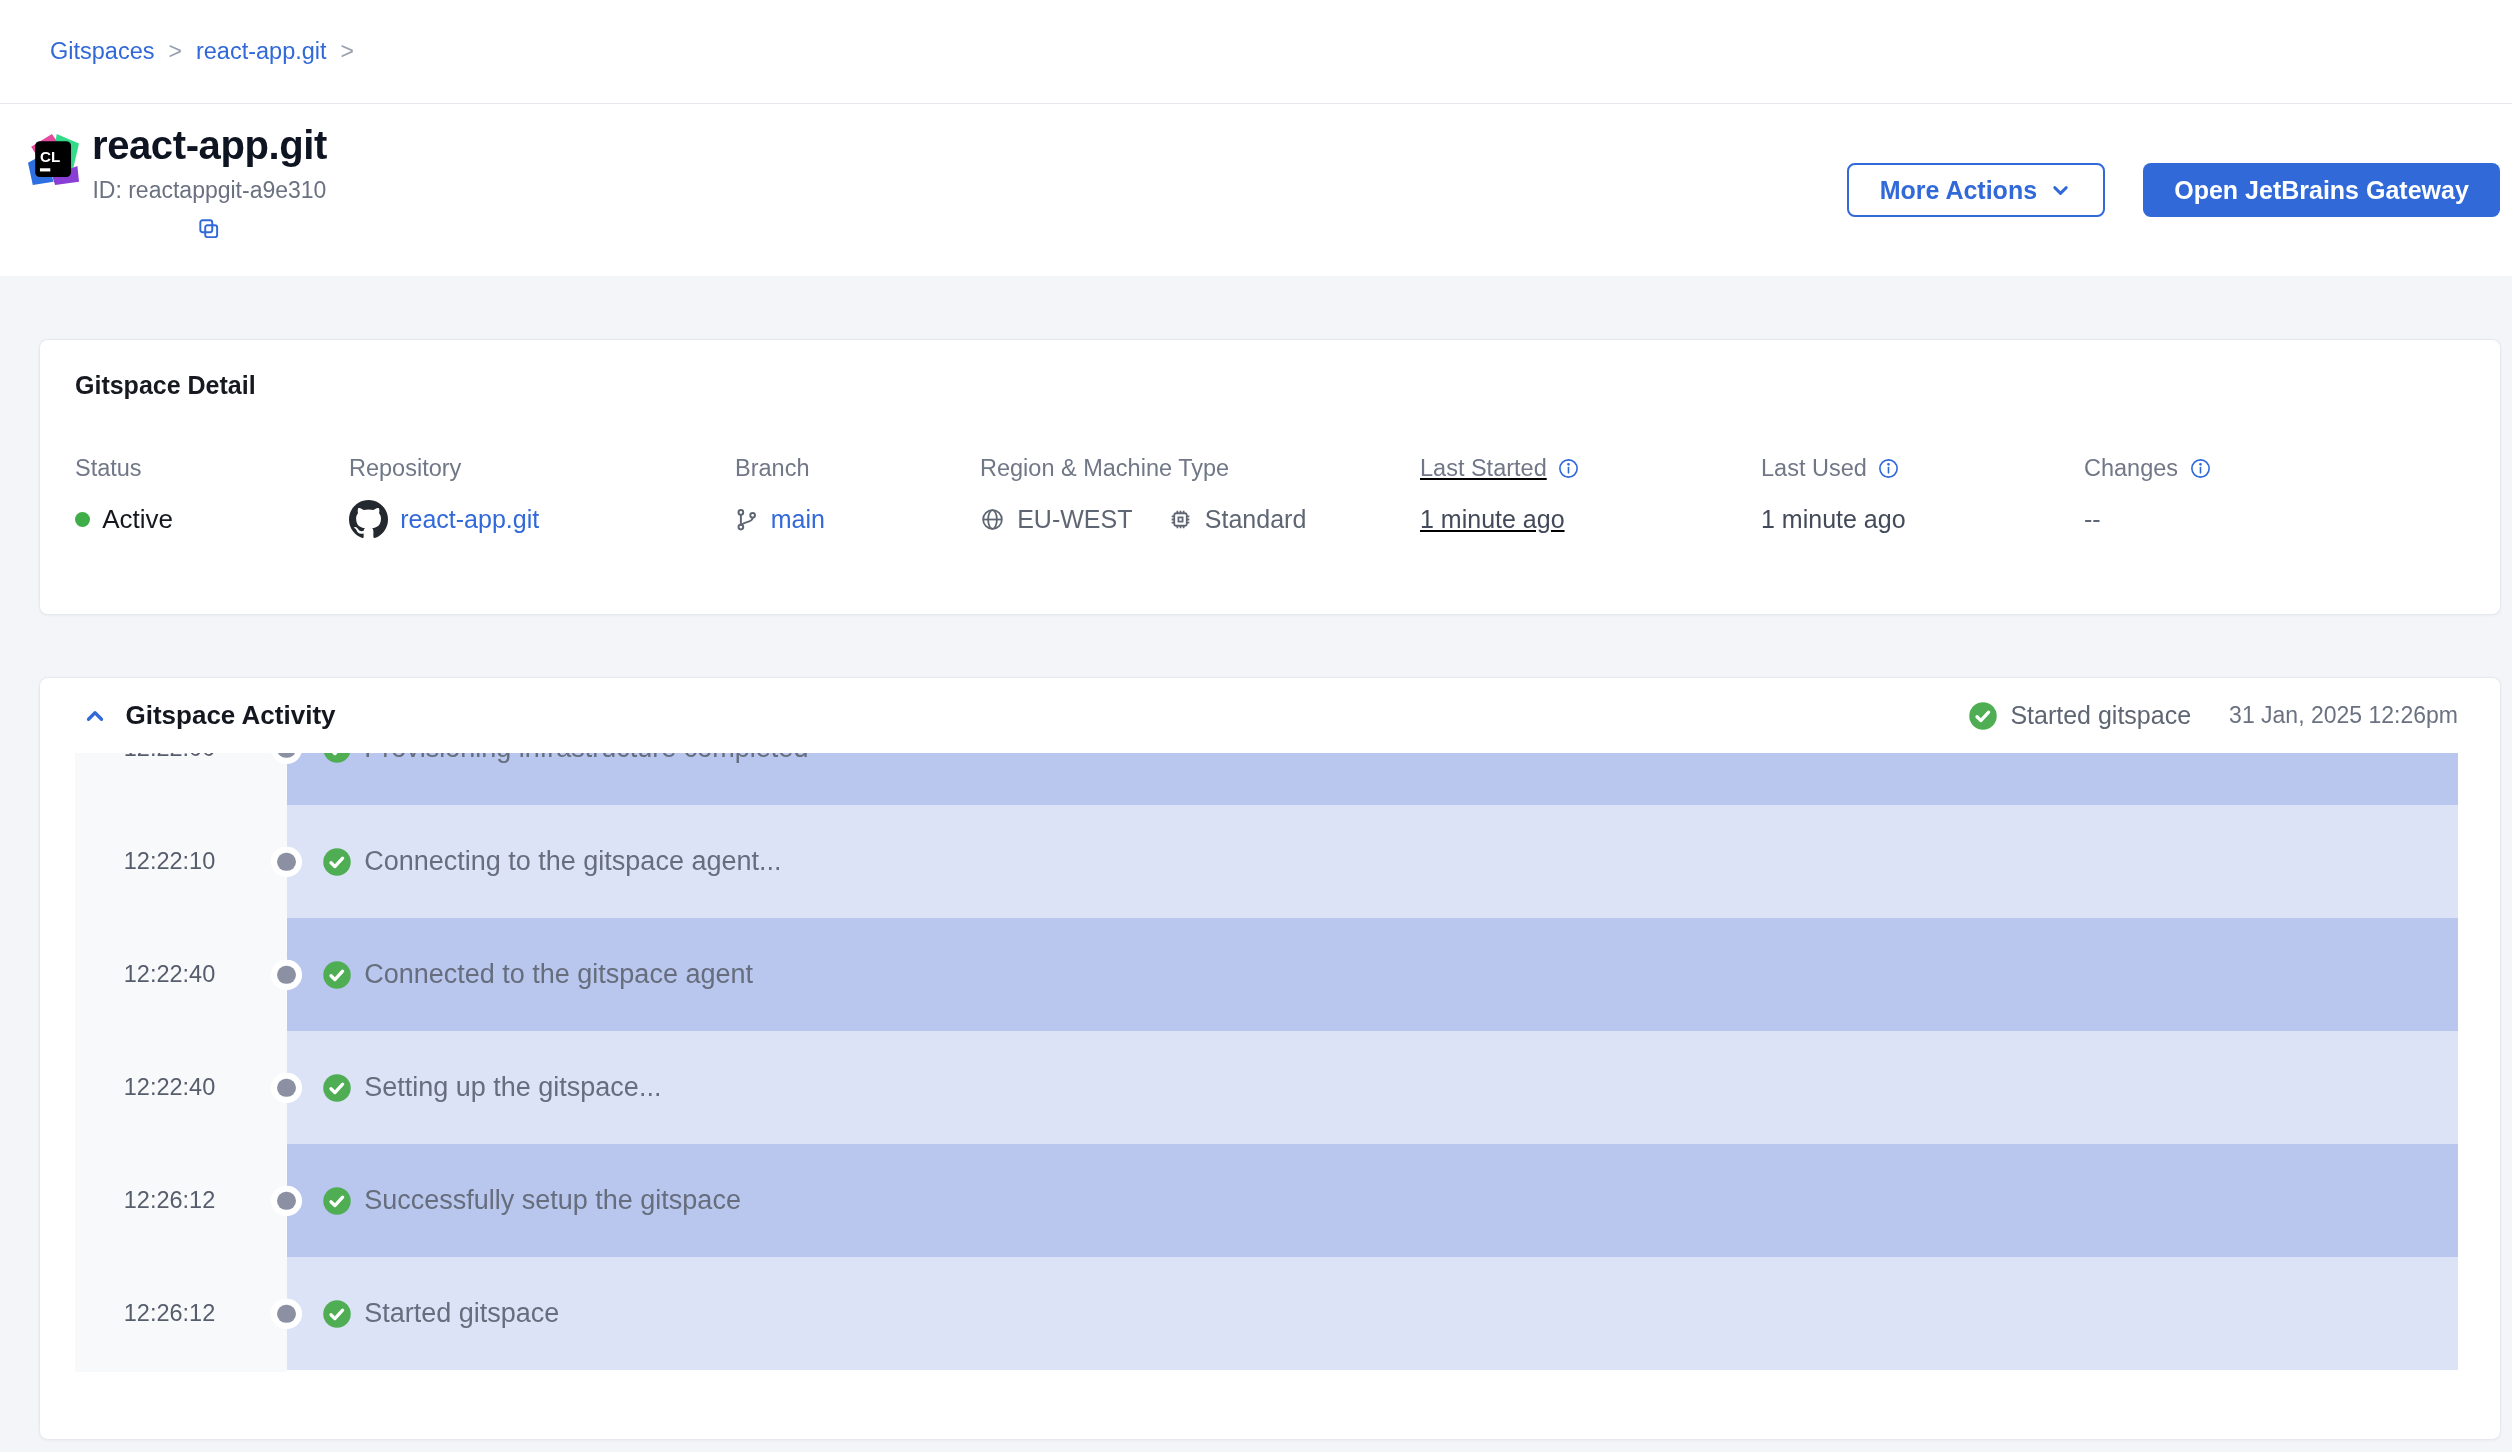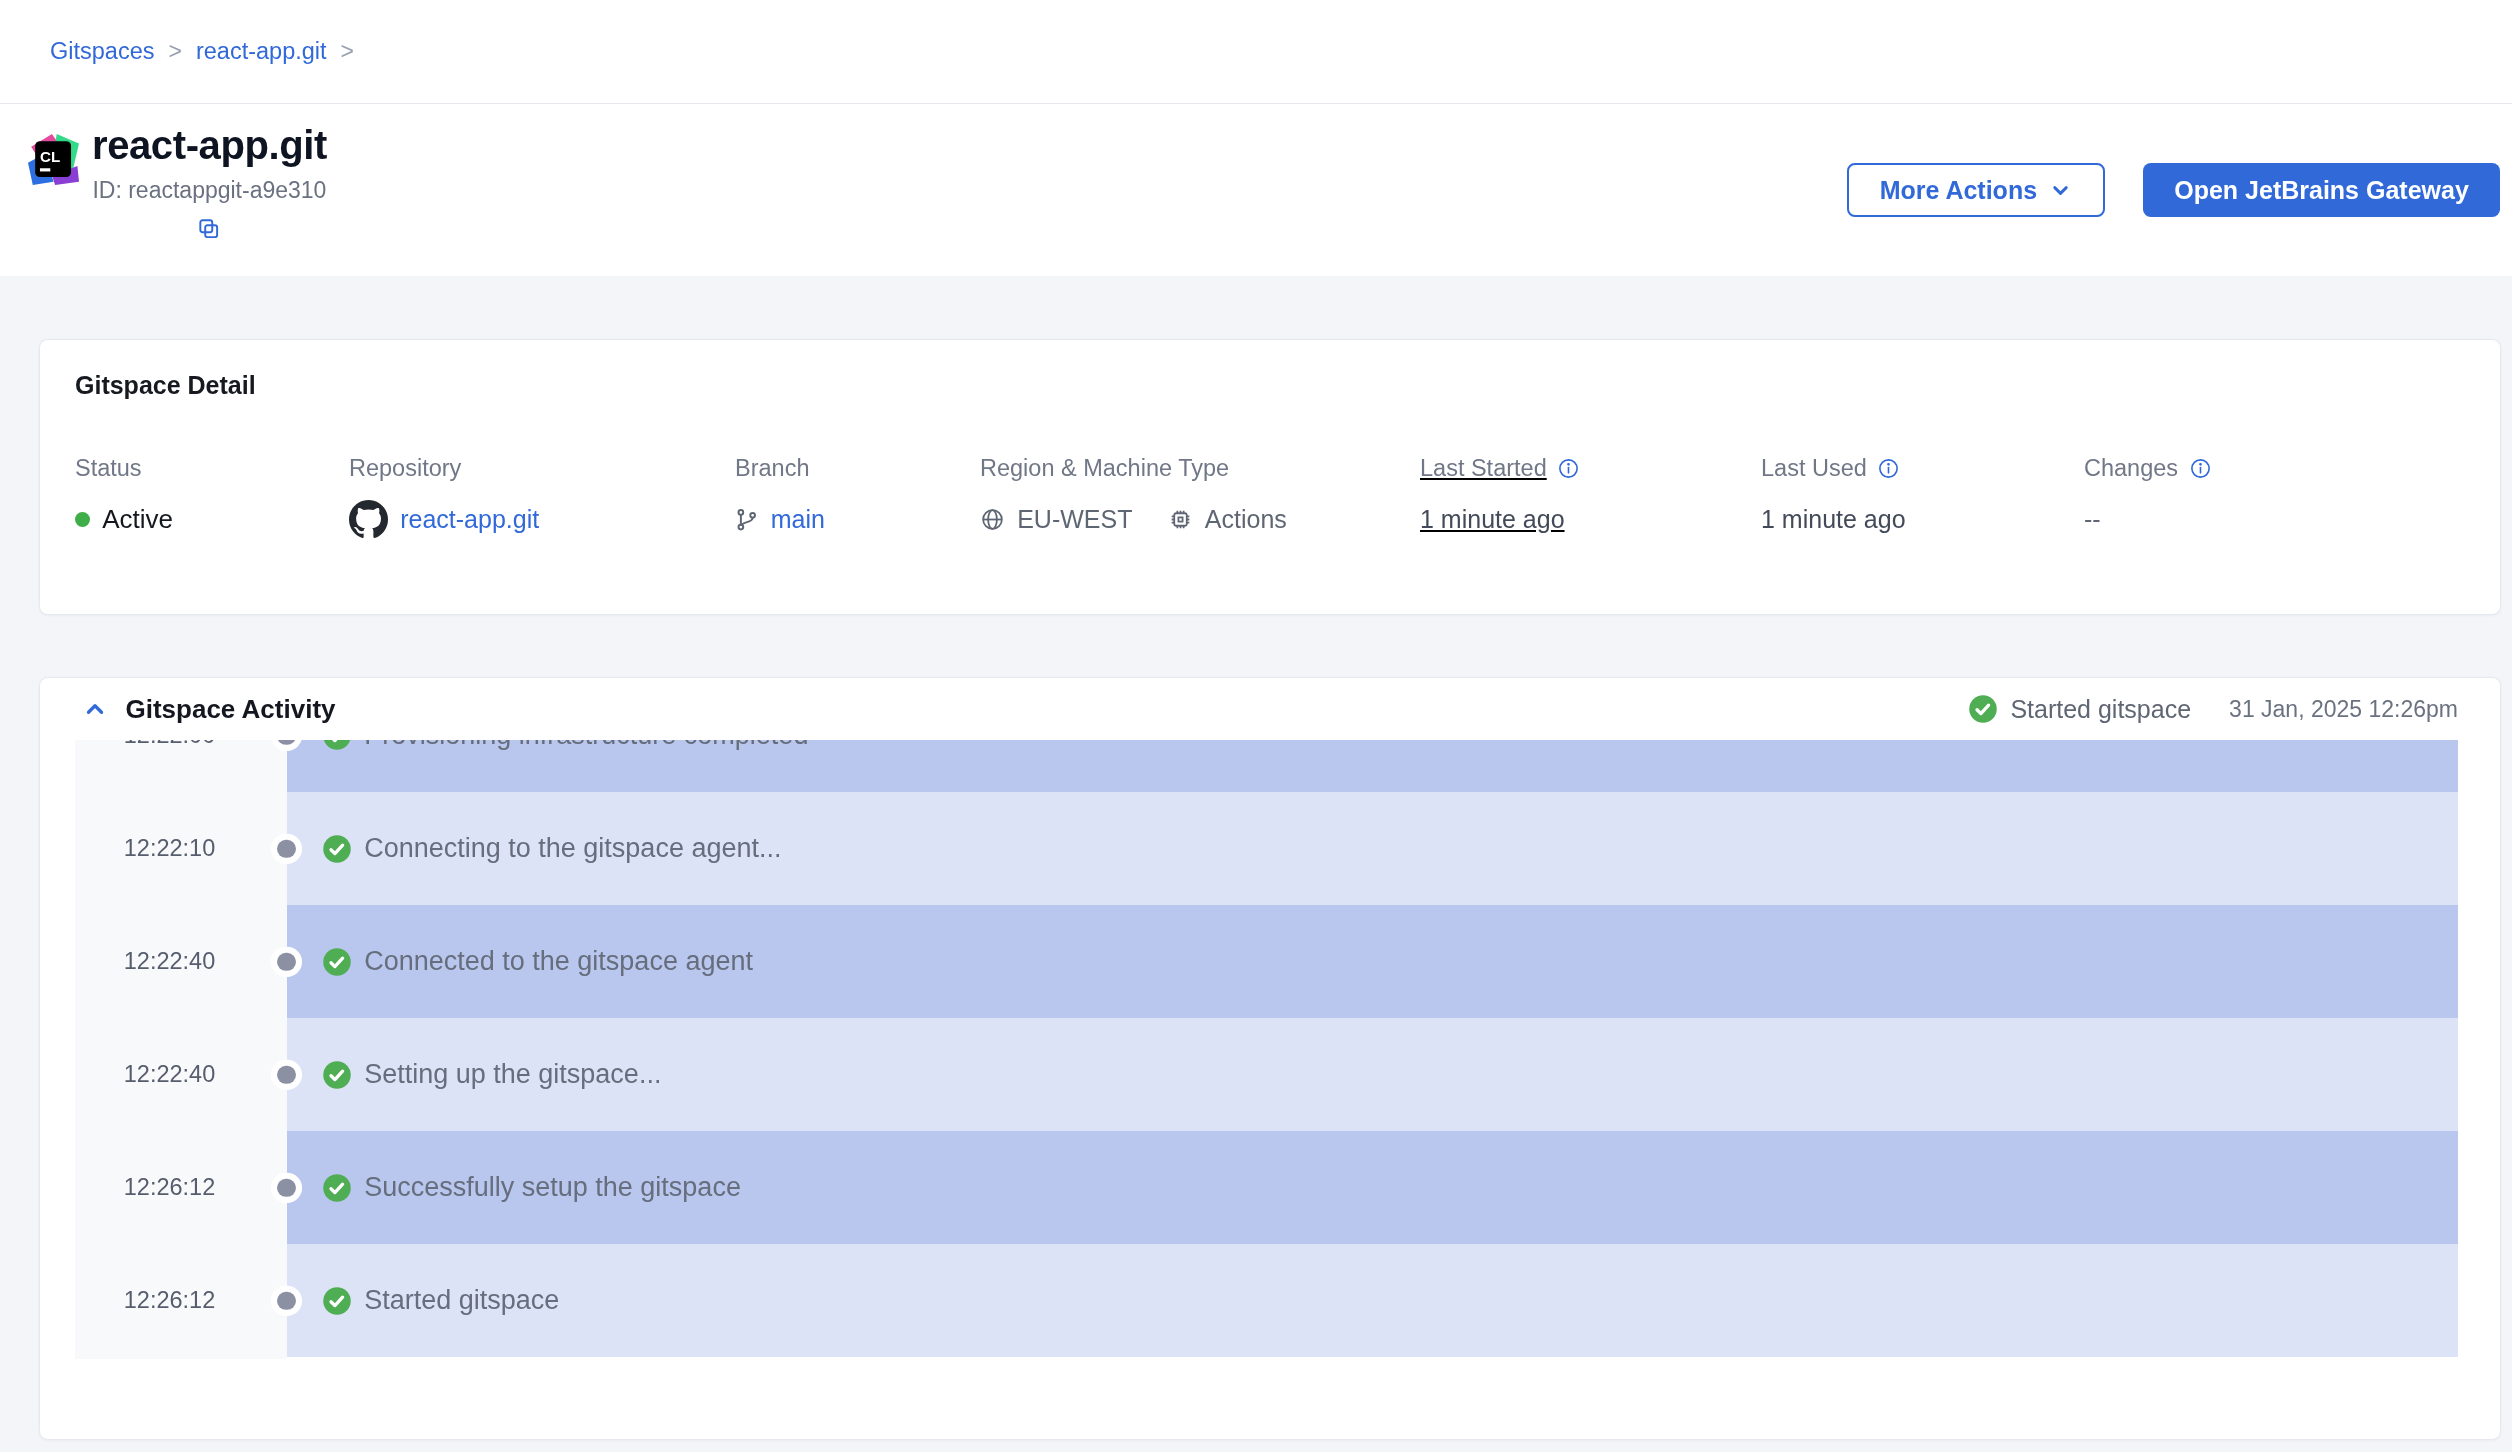--- a/index.html
+++ b/index.html
@@ -51,21 +51,21 @@
   .dlabel{display:flex;align-items:center;gap:10.5px;font-size:23.5px;color:#707787;height:30px;}
   .dvalue{display:flex;align-items:center;gap:12.2px;margin-top:15.7px;font-size:25px;color:var(--text-mid);height:42px;}
   .dvalue a{color:var(--accent);text-decoration:none;cursor:pointer;}
   .status-dot{width:15px;height:15px;border-radius:50%;background:#3fae49;}
   .active-text{color:#15181f;font-weight:400;font-size:26px;}
   .muted-val{color:#5f6673;}
   .info-icon{display:inline-flex;cursor:pointer;}
 
   
   .activity-card{top:677px;height:763px;}
-  .activity-header{height:62px;display:flex;align-items:center;padding:0 42px 0 35px;box-sizing:border-box;}
+  .activity-header{height:75px;display:flex;align-items:center;padding:0 42px 0 35px;box-sizing:border-box;}
   .collapse-btn{width:40px;height:40px;display:flex;align-items:center;justify-content:center;background:none;border:none;cursor:pointer;padding:0;}
   .activity-title{margin:0 0 0 10.5px;font-size:26px;font-weight:700;color:#14171f;}
   .activity-right{margin-left:auto;display:flex;align-items:center;gap:38px;}
   .activity-status{display:flex;align-items:center;gap:12.2px;font-size:25px;color:#5f6673;}
   .activity-date{font-size:23px;color:#6a7180;}
 
   .log-viewport{position:relative;margin:0 42px 0 35px;height:619px;overflow:hidden;}
   .ts-bg{position:absolute;left:0;top:0;bottom:0;width:212px;background:var(--ts-col);}
   .rows{position:absolute;left:0;right:0;top:-61px;}
   .log-row{display:flex;height:113px;}
@@ -183,21 +183,21 @@
             </svg>
           </span>
           <span class="muted-val">EU-WEST</span>
           <span style="display:inline-flex;margin-left:23px;">
             <svg viewBox="0 0 24 24" width="25" height="25" fill="none" stroke="#5f6673" stroke-width="1.7">
               <rect x="6" y="6" width="12" height="12" rx="2"></rect>
               <rect x="10" y="10" width="4" height="4"></rect>
               <path d="M9 6V3.5M12 6V3.5M15 6V3.5M9 20.5V18M12 20.5V18M15 20.5V18M6 9H3.5M6 12H3.5M6 15H3.5M20.5 9H18M20.5 12H18M20.5 15H18"></path>
             </svg>
           </span>
-          <span class="muted-val">Actions</span>
+          <span class="muted-val">Standard</span>
         </div>
       </div>
 
       <div class="dcol started">
         <div class="dlabel">
           <span>Last Started</span>
           <span class="info-icon">
             <svg viewBox="0 0 24 24" width="23" height="23" fill="none" stroke="#3169d9" stroke-width="1.7">
                 <circle cx="12" cy="12" r="9"></circle>
                 <path d="M12 11v5.5" stroke-linecap="round"></path>

